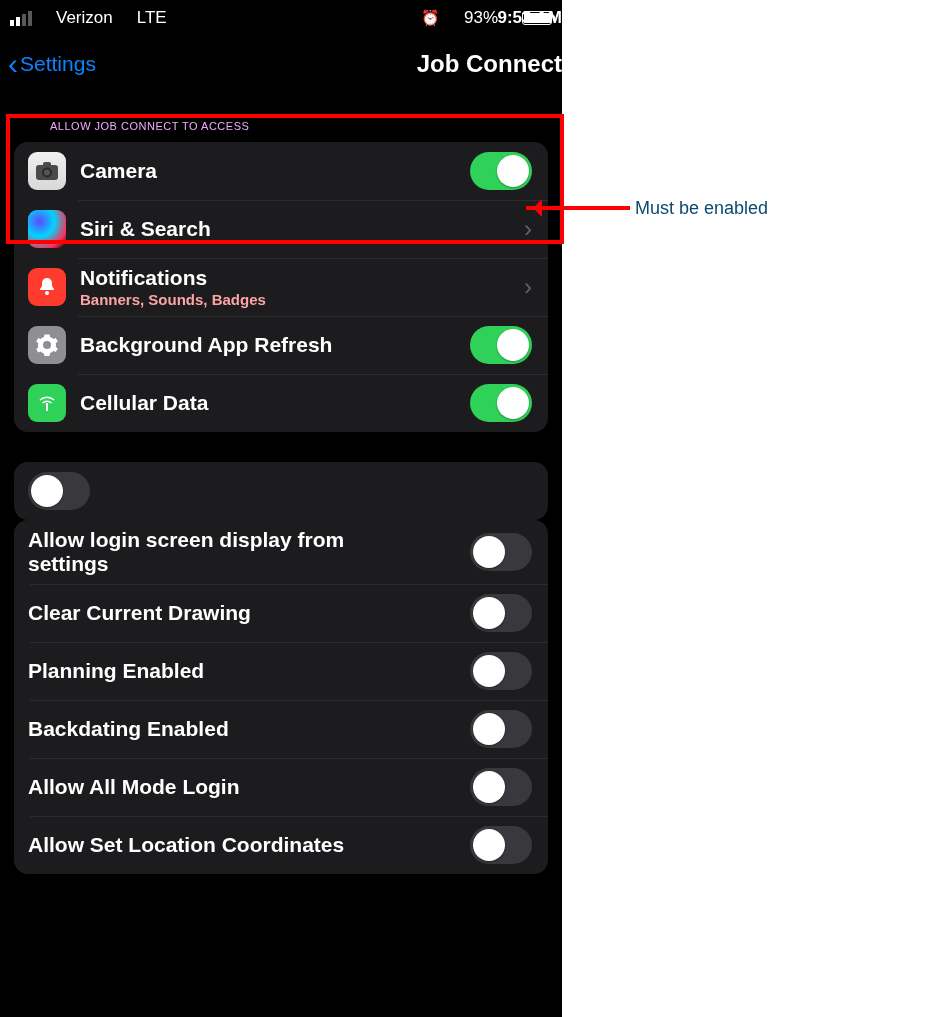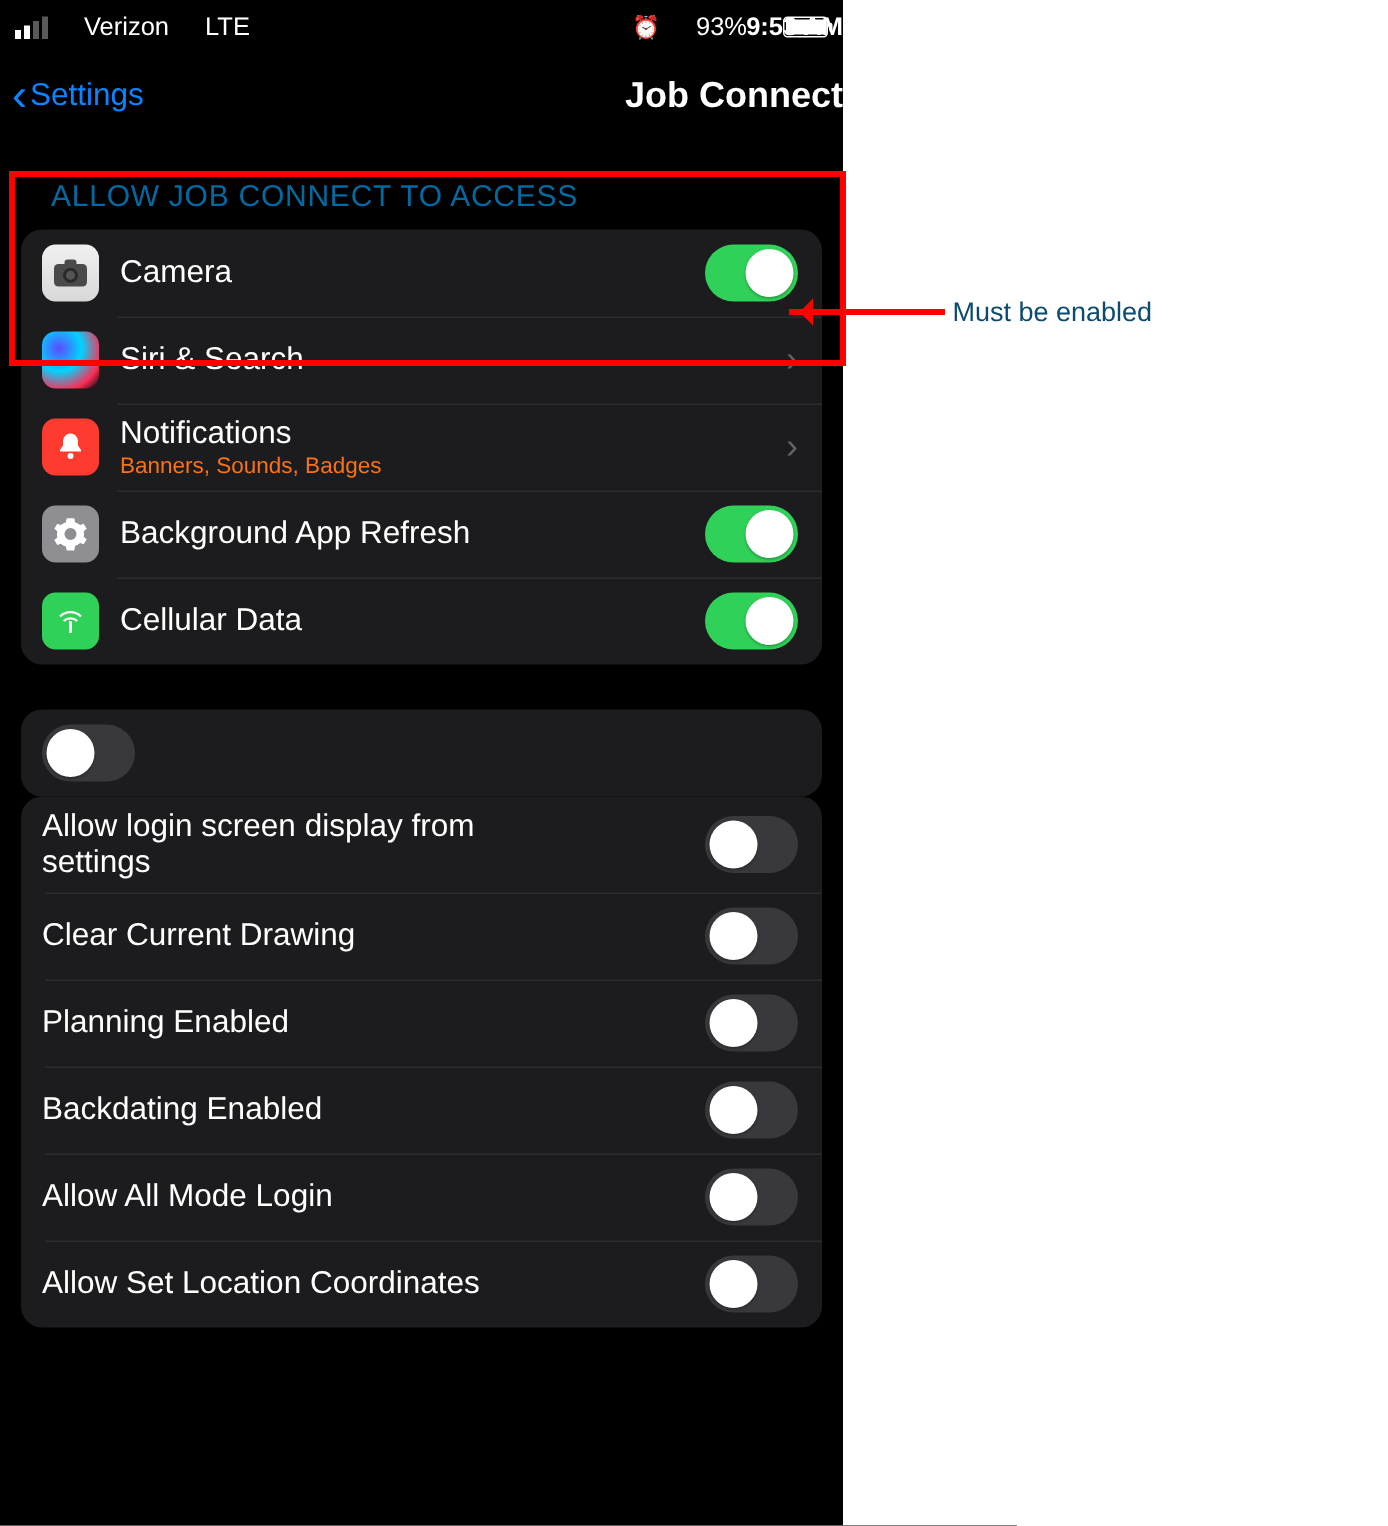--- a/index.html
+++ b/index.html
@@ -52,23 +52,24 @@
   .back {
     display: flex; align-items: center; gap: 2px;
     color: #0a84ff; font-size: 21px;
   }
   .chev-left { font-size: 30px; line-height: 1; font-weight: 300; }
   .nav-title {
     position: absolute; left:0; right:0; text-align:right;
     font-size: 24px; font-weight: 600; color:#fff; pointer-events:none;
   }
   .section-header {
-    color: #0369a1; font-size: 20px; letter-spacing: .5px;
+    color: #f0abfc; font-size: 11px; letter-spacing: .5px;
     padding: 28px 18px 10px 34px;
     text-transform: uppercase;
+    margin-left: 16px;
   }
   .group {
     background: #1c1c1e;
     border-radius: 14px;
     margin: 0 14px;
     overflow: hidden;
   }
   .row {
     display: flex; align-items: center;
     min-height: 58px;
@@ -78,23 +79,23 @@
   .row + .row::before {
     content:''; position:absolute; left:64px; right:0; top:0; height:1px; background:#2c2c2e;
   }
   .row.no-icon + .row.no-icon::before,
   .group.plain .row + .row::before { left: 16px; }
   .app-icon {
     width: 38px; height: 38px; border-radius: 9px; margin-right: 14px;
     display:flex; align-items:center; justify-content:center; flex-shrink:0;
     font-size: 20px;
   }
-  .row-labels { flex: 1; display:flex; flex-direction:column; }
+  .row-labels { flex: 1; display:flex; flex-direction:column;font-weight:bold; }
   .row-title { font-size: 21px; color: #fff; }
-  .row-sub { font-size: 15px; color: #f97316; margin-top: 1px; }
+  .row-sub { font-size: 15px; color: #fca5a5; margin-top: 1px; }
   .chev-right { color: #636366; font-size: 24px; font-weight: 300; }
   
   .toggle {
     width: 62px; height: 38px; border-radius: 19px;
     background: #39393d; position: relative; flex-shrink:0;
   }
   .toggle.on { background: #30d158; }
   .knob {
     position:absolute; top:3px; width:32px; height:32px; border-radius:50%;
     background:#fff; box-shadow: 0 1px 2px rgba(0,0,0,.3);

